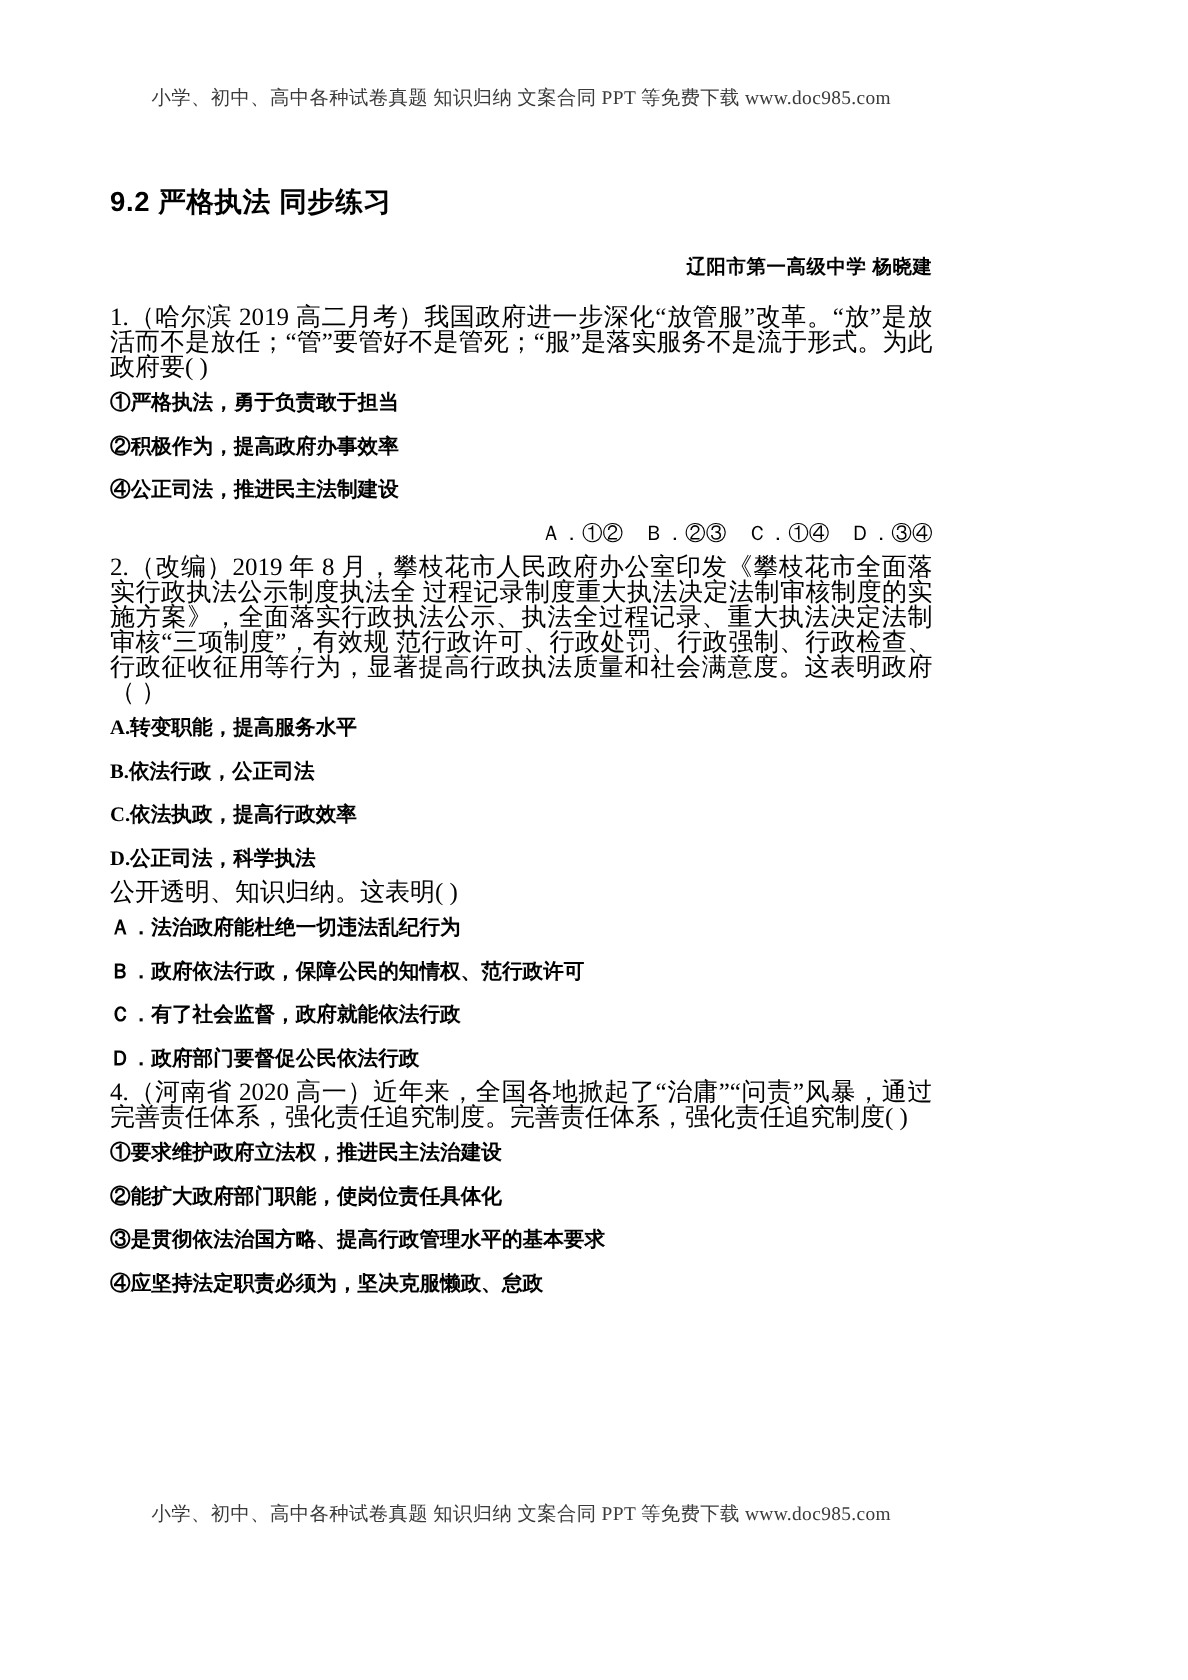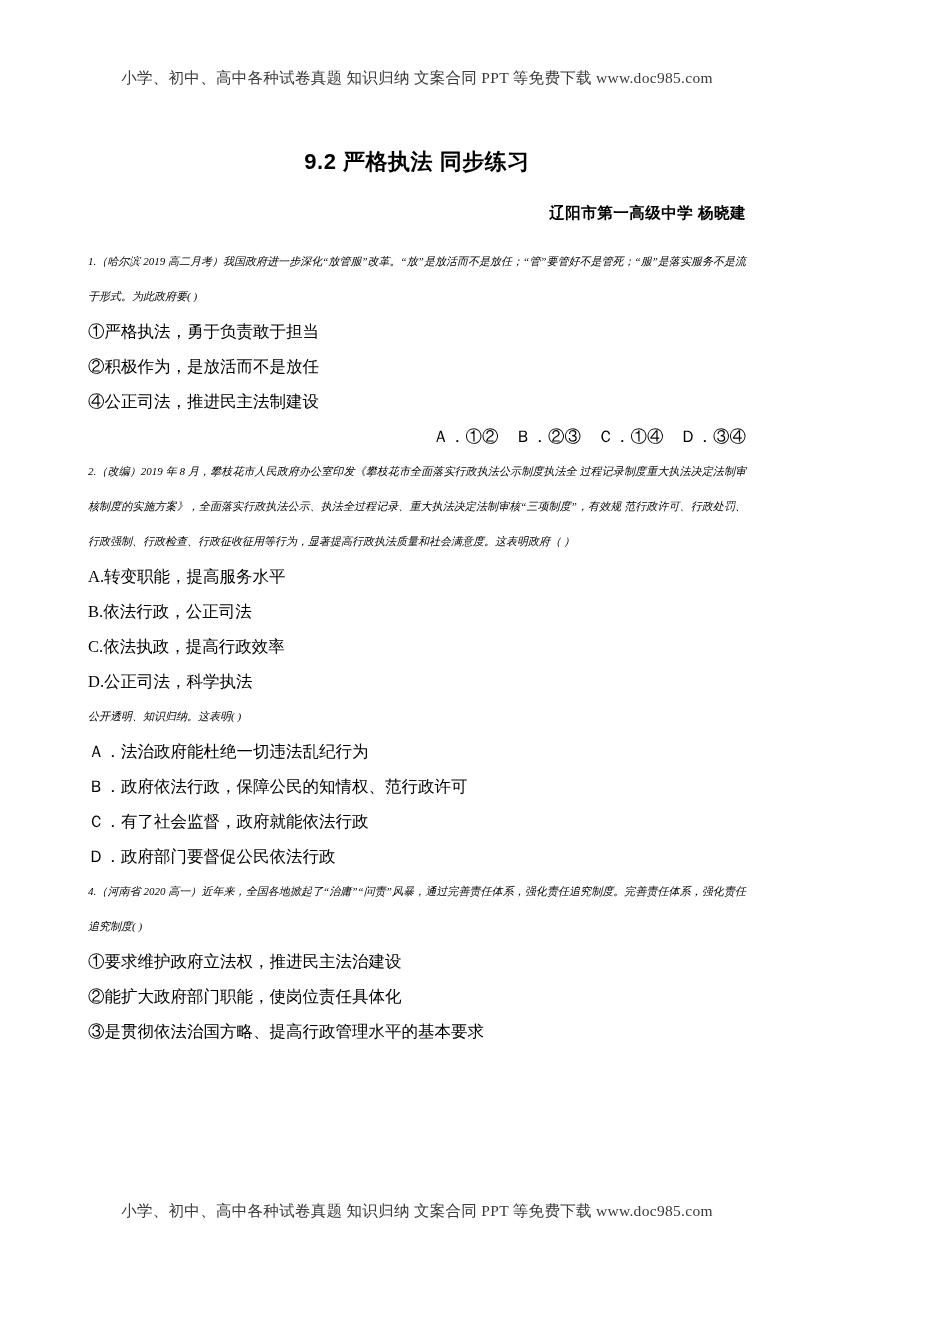--- a/index.html
+++ b/index.html
@@ -33,21 +33,21 @@
     padding-top: 68px;
   }
   .watermark-bottom {
     position: absolute;
     left: 0;
     right: 0;
     bottom: 122px;
     text-align: center;
   }
   .doc-title {
-    text-align: center;
+    text-align: left;
     font-family: "Liberation Sans", sans-serif;
     font-weight: bold;
     font-size: 22px;
     margin-top: 58px;
     letter-spacing: 0.5px;
   }
   .doc-author {
     text-align: right;
     font-family: "Liberation Sans", sans-serif;
     font-weight: bold;
@@ -57,28 +57,28 @@
   }
   .body-block {
     margin-top: 20px;
   }
   p.line {
     font-size: 16.5px;
     line-height: 35px;
     margin: 0;
     text-align: justify;
     text-justify: inter-ideograph;
+    font-weight: bold;
   }
   p.para {
-    font-size: 11px;
-    line-height: 35px;
+    font-size: 20px;
+    line-height: 20px;
     margin: 0;
     text-align: justify;
     text-justify: inter-ideograph;
-    font-style: italic;
   }
   .opts-row {
     font-size: 16.5px;
     line-height: 35px;
     margin: 0;
     text-align: right;
   }
 </style>
 </head>
 <body>
@@ -86,21 +86,21 @@
 <div class="page">
 
   <div class="watermark watermark-top">小学、初中、高中各种试卷真题 知识归纳 文案合同 PPT 等免费下载  www.doc985.com</div>
 
   <h1 class="doc-title">9.2 严格执法 同步练习</h1>
   <div class="doc-author">辽阳市第一高级中学 杨晓建</div>
 
   <div class="body-block">
     <p class="para">1.（哈尔滨 2019 高二月考）我国政府进一步深化“放管服”改革。“放”是放活而不是放任；“管”要管好不是管死；“服”是落实服务不是流于形式。为此政府要(      )</p>
     <p class="line">①严格执法，勇于负责敢于担当</p>
-    <p class="line">②积极作为，是放活而不是放任</p>
+    <p class="line">②积极作为，提高政府办事效率</p>
     <p class="line">④公正司法，推进民主法制建设</p>
     <p class="opts-row">Ａ．①②　Ｂ．②③　Ｃ．①④　Ｄ．③④</p>
   </div>
 
   <div>
     <p class="para">2.（改编）2019 年 8 月，攀枝花市人民政府办公室印发《攀枝花市全面落实行政执法公示制度执法全 过程记录制度重大执法决定法制审核制度的实施方案》，全面落实行政执法公示、执法全过程记录、重大执法决定法制审核“三项制度”，有效规 范行政许可、行政处罚、行政强制、行政检查、行政征收征用等行为，显著提高行政执法质量和社会满意度。这表明政府（      ）</p>
     <p class="line">A.转变职能，提高服务水平</p>
     <p class="line">B.依法行政，公正司法</p>
     <p class="line">C.依法执政，提高行政效率</p>
     <p class="line">D.公正司法，科学执法</p>
@@ -112,17 +112,18 @@
     <p class="line">Ｂ．政府依法行政，保障公民的知情权、范行政许可</p>
     <p class="line">Ｃ．有了社会监督，政府就能依法行政</p>
     <p class="line">Ｄ．政府部门要督促公民依法行政</p>
   </div>
 
   <div>
     <p class="para">4.（河南省 2020 高一）近年来，全国各地掀起了“治庸”“问责”风暴，通过完善责任体系，强化责任追究制度。完善责任体系，强化责任追究制度(      )</p>
     <p class="line">①要求维护政府立法权，推进民主法治建设</p>
     <p class="line">②能扩大政府部门职能，使岗位责任具体化</p>
     <p class="line">③是贯彻依法治国方略、提高行政管理水平的基本要求</p>
+    <p class="line">④应坚持法定职责必须为，坚决克服懒政、怠政</p>
   </div>
 
   <div class="watermark watermark-bottom">小学、初中、高中各种试卷真题 知识归纳 文案合同 PPT 等免费下载  www.doc985.com</div>
 
 </div>
 
 </body></html>

